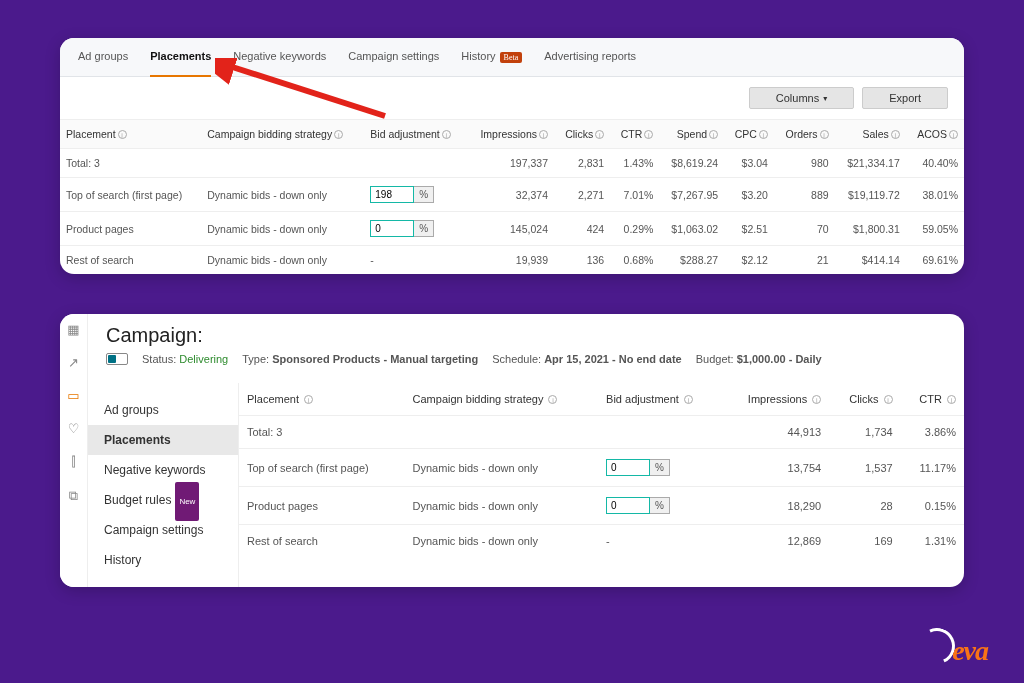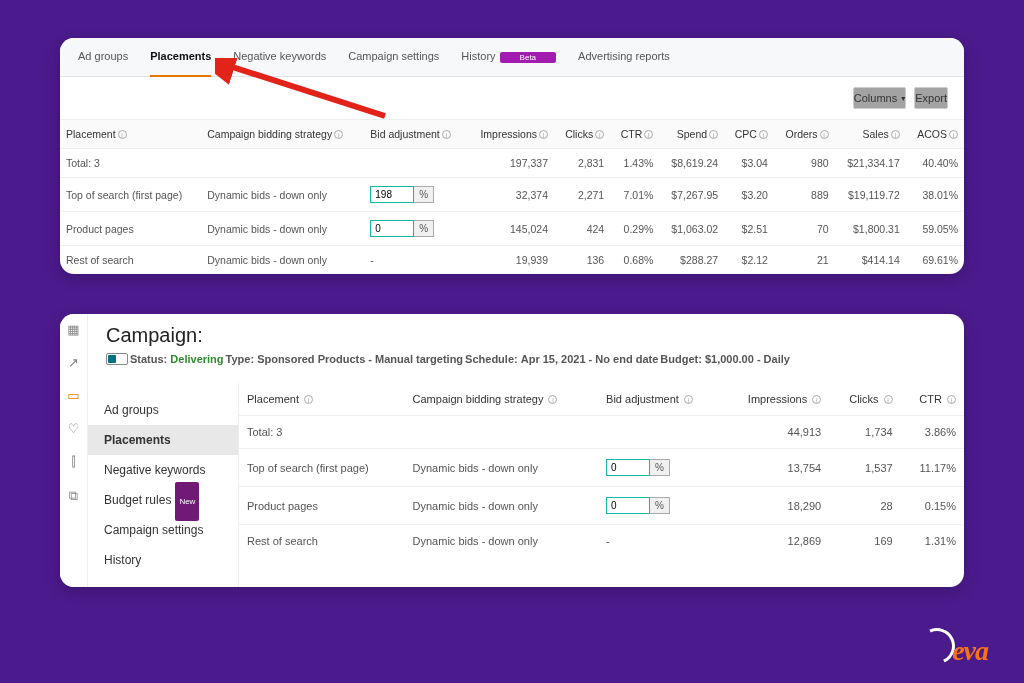--- a/index.html
+++ b/index.html
@@ -29,21 +29,21 @@
       background: #f7f8fa;
     }
     .tab { color: #555; cursor: pointer; padding-bottom: 6px; }
     .tab.active { color: #111; font-weight: 600; border-bottom: 2px solid #e77600; margin-bottom: -9px; }
     .toolbar {
       display: flex; justify-content: flex-end; gap: 8px;
       padding: 10px 16px;
       border-bottom: 1px solid #eee;
     }
     .btn {
-      border: 1px solid #ccc; background: #a3a3a3; padding: 4px 0;
+      border: 1px solid #ccc; background: #e5e5e5; padding: 4px 26px;
       font-size: 11px; cursor: pointer; border-radius: 2px; color: #333;
       display: inline-flex; align-items: center; gap: 4px;
     }
     table { width: 100%; border-collapse: collapse; }
     th, td { font-size: 10.5px; padding: 8px 6px; border-top: 1px solid #eee; text-align: right; color: #555;}
     th:first-child, td:first-child, th:nth-child(2), td:nth-child(2), th:nth-child(3), td:nth-child(3) { text-align: left; }
     th { font-weight: 500; color: #333; background: #fafafa; border-top: none; }
     .info-icon {
       display: inline-block; width: 9px; height: 9px; border: 1px solid #aaa;
       border-radius: 50%; font-size: 7px; line-height: 9px; text-align: center;
@@ -61,33 +61,33 @@
     .panel.bottom { display: flex; filter: blur(0.4px); }
     .iconrail {
       width: 28px; background: #fff; border-right: 1px solid #eee;
       display: flex; flex-direction: column; align-items: center; gap: 18px; padding-top: 8px;
     }
     .iconrail span { font-size: 13px; color: #888; }
     .iconrail span.active { color: #e77600; }
     .bottom-main { flex: 1; }
     .campaign-header { padding: 10px 18px 8px 18px; }
     .campaign-title { font-size: 20px; font-weight: 500; color: #222; margin-bottom: 6px; }
-    .campaign-meta { font-size: 11px; color: #555; display: flex; gap: 2px; align-items: center; margin-bottom: 10px; font-weight: bold;}
+    .campaign-meta { font-size: 11px; color: #555; display: flex; gap: 14px; align-items: center; margin-bottom: 10px;}
     .toggle { width: 22px; height: 12px; border: 1px solid #888; border-radius: 2px; display: inline-block; position: relative; }
     .toggle::after { content:''; width: 8px; height: 8px; background:#007185; position:absolute; top:1px; left:1px; border-radius:1px;}
     .delivering { color: #2e8b2e; }
     .bottom-body { display: flex; }
     .sidenav { width: 150px; padding: 12px 0; }
     .sidenav .item { padding: 8px 16px; font-size: 12px; color: #333; cursor: pointer; }
     .sidenav .item.active { background: #e8e8e8; font-weight: 600; }
     .badge-new { background: #701a75; color: #fff; font-size: 8px; padding: 15px 4px; border-radius: 2px; margin-left: 4px; }
     .bottom-table-wrap { flex: 1; border-left: 1px solid #eee; }
     .bottom-table-wrap th, .bottom-table-wrap td { font-size: 11px; padding: 10px 8px;}
     .bottom-table-wrap th { background:#fff;}
-    .pill-beta { background:#a21caf; color:#fff; font-size:8px; padding:1px 20px; border-radius:2px; margin-left:4px;}
+    .pill-beta { background:#c2410c; color:#fff; font-size:8px; padding:1px 4px; border-radius:2px; margin-left:4px;font-family:Liberation Serif, serif;}
     
     .logo {
       position: absolute; bottom: 16px; right: 36px;
       font-family: Georgia, serif; font-style: italic; font-weight: 700;
       font-size: 28px; color: #f97316; letter-spacing: -1px;
     }
     .logo::before {
       content:''; display:inline-block; width:30px; height:30px; border:3px solid #fff;
       border-radius:50%; border-right-color:transparent; border-top-color:transparent;
       transform: rotate(200deg); vertical-align:-4px; margin-right:-3px;

